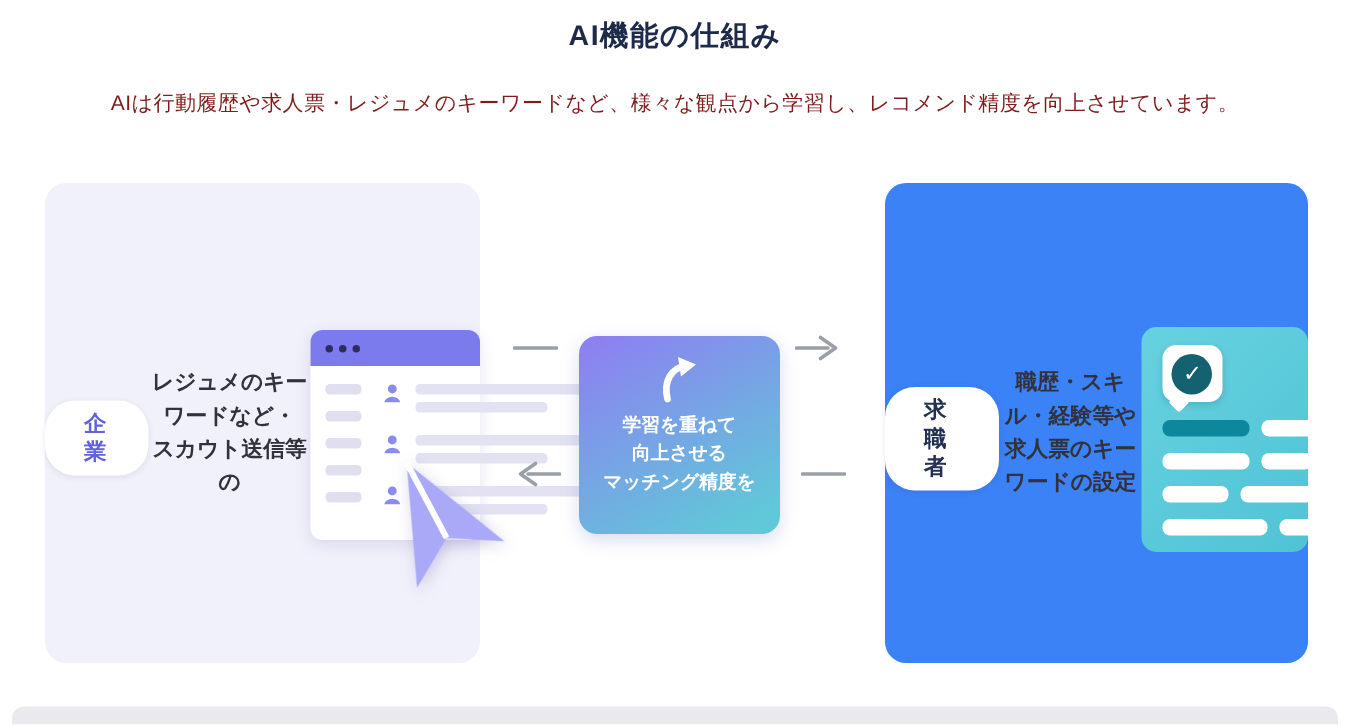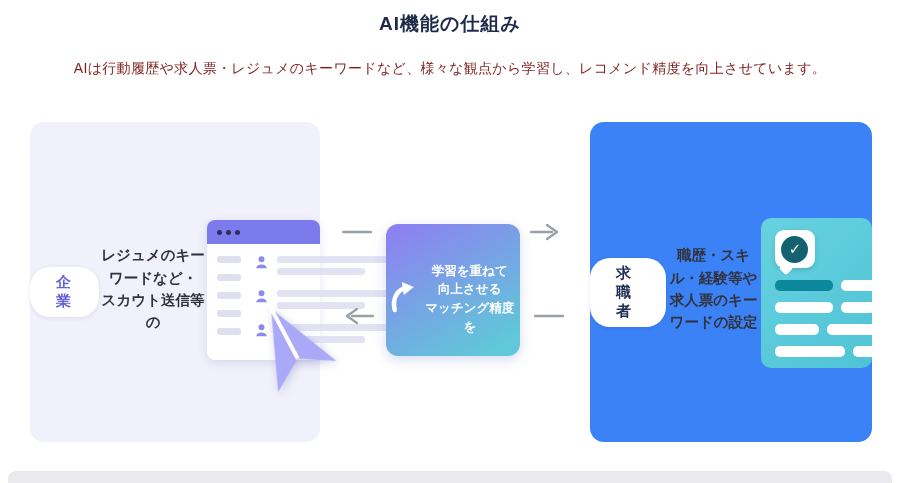--- a/index.html
+++ b/index.html
@@ -93,21 +93,21 @@
     width:27px; height:27px; border-radius:50%; background:#14616f;
     color:#ffffff; display:flex; align-items:center; justify-content:center;
     font-size:15px; font-weight:bold;
   }
 
   
   .loop {
     position:absolute; left:386px; top:224px; width:134px; height:132px;
     border-radius:12px;
     background:linear-gradient(150deg,#8f7df2 0%,#60c8d8 90%);
-    display:flex; flex-direction:row; align-items:center; padding-top:13px;
+    display:flex; flex-direction:column; align-items:center; padding-top:13px;
     box-shadow:0 4px 12px rgba(100,120,200,.25);
   }
   .loop-text {
     margin-top:5px; color:#ffffff; font-size:12.5px; font-weight:bold;
     text-align:center; line-height:1.5;
   }
 
   
   .flow { position:absolute; }
   .fl-tl { left:342px; top:229px; }

